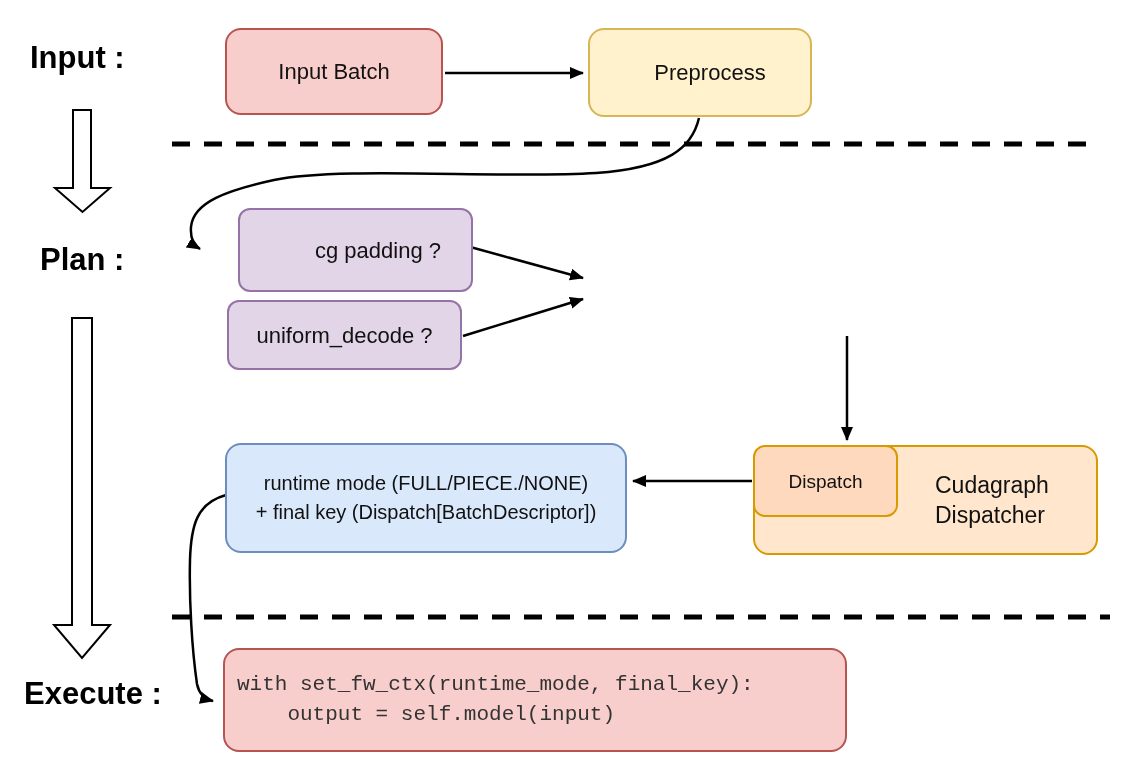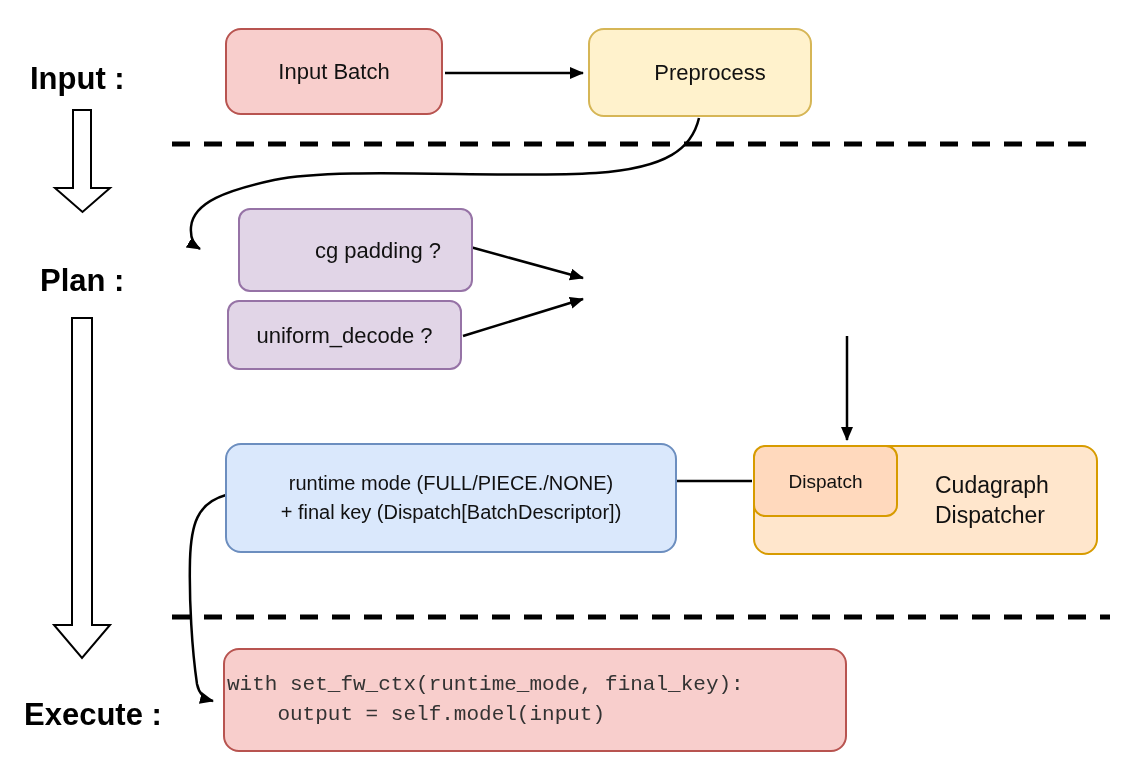--- a/index.html
+++ b/index.html
@@ -4,21 +4,20 @@
 <style>
   html,body{margin:0;padding:0;background:#ffffff;}
   .canvas{
     position:relative;width:1142px;height:770px;background:#ffffff;
     font-family:"Liberation Sans", sans-serif;overflow:hidden;
   }
   .overlay{position:absolute;left:0;top:0;width:1142px;height:770px;pointer-events:none;}
   .phase-label{
     position:absolute;font-weight:bold;font-size:31px;color:#000;line-height:1.05;
     white-space:nowrap;
-    margin-top:21px;
   }
   .node{
     position:absolute;display:flex;flex-direction:column;justify-content:center;
     align-items:center;text-align:center;border-radius:16px;border:2px solid #000;
     color:#111;font-size:22px;line-height:29px;box-sizing:border-box;
   }
   .node.small-radius{border-radius:12px;}
   .pink  {background:#f8cecc;border-color:#b85450;}
   .yellow{background:#fff2cc;border-color:#d6b656;}
   .purple{background:#e1d5e7;border-color:#9673a6;}
@@ -31,25 +30,25 @@
   .node-cg-padding    {left:238px;top:208px;width:235px;height:84px;padding-left:45px;}
   .node-uniform-decode{left:227px;top:300px;width:235px;height:70px;}
   .node-init-key      {left:588px;top:227px;width:514px;height:108px;font-size:22px;line-height:30px;}
   .node-dispatcher    {left:753px;top:445px;width:345px;height:110px;}
   .node-dispatch      {left:753px;top:445px;width:145px;height:72px;font-size:19px;z-index:2;}
   .dispatcher-text{
     position:absolute;left:935px;top:445px;width:163px;height:110px;display:flex;
     flex-direction:column;justify-content:center;align-items:flex-start;text-align:center;
     font-size:23px;line-height:30px;color:#111;
   }
-  .node-runtime-mode  {left:225px;top:443px;width:452px;height:110px;font-size:20px;line-height:29px;}
+  .node-runtime-mode  {left:225px;top:443px;width:402px;height:110px;font-size:20px;line-height:29px;}
   .node-execute-code  {
     left:223px;top:648px;width:624px;height:104px;align-items:flex-start;
     font-family:"Liberation Mono","DejaVu Sans Mono",monospace;
-    font-size:21px;line-height:30px;color:#333;padding-left:2px;text-align:left;
+    font-size:21px;line-height:30px;color:#333;padding-left:12px;text-align:left;
   }
   .node-execute-code span{white-space:pre;}
   .label-input  {left:30px;top:42px;}
   .label-plan   {left:40px;top:244px;}
   .label-execute{left:24px;top:678px;}
 </style>
 </head>
 <body>
 
 <div class="canvas">

